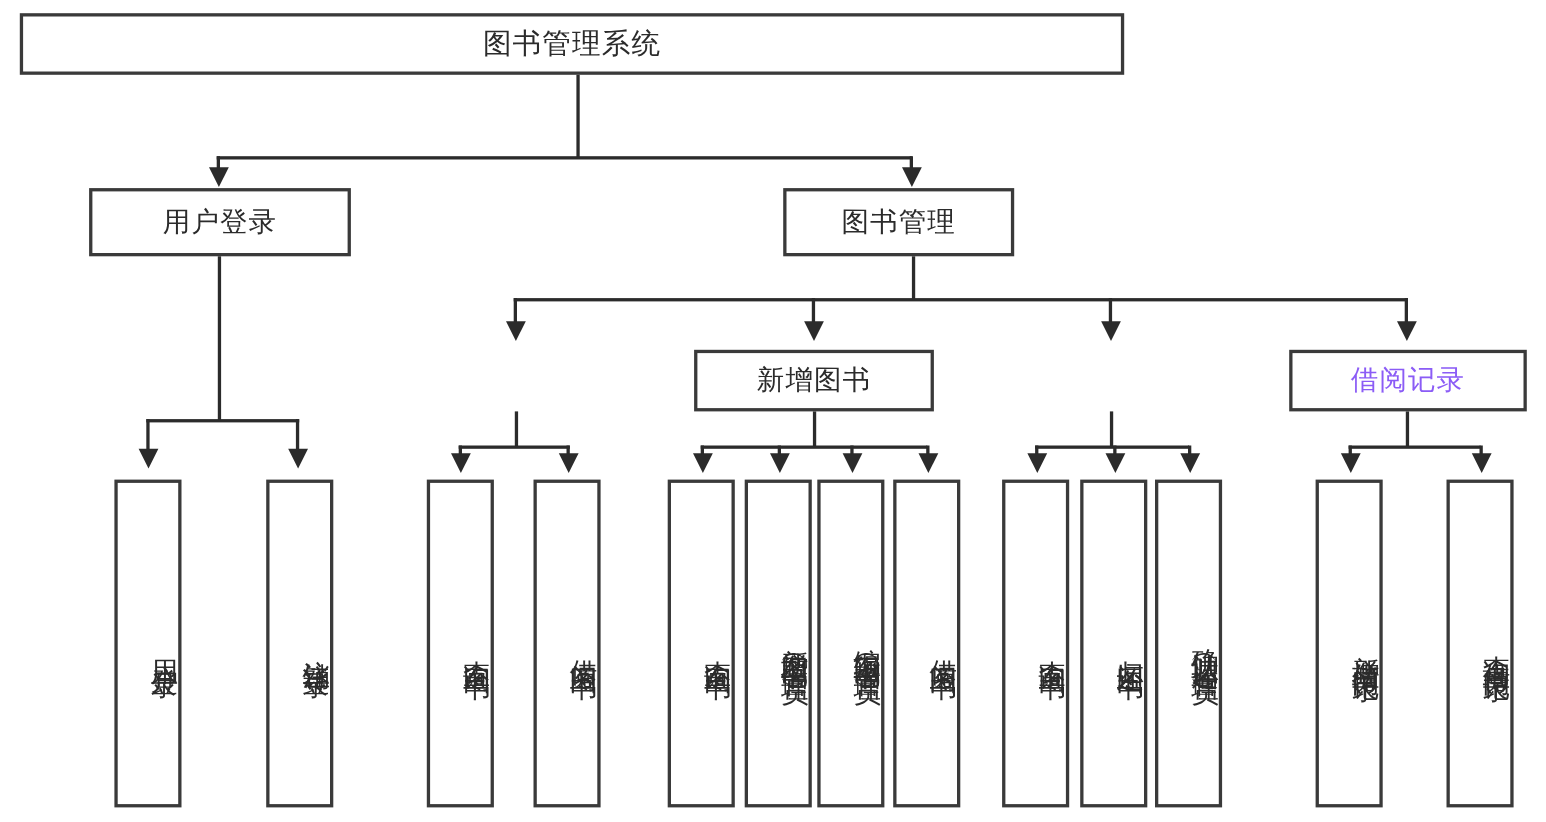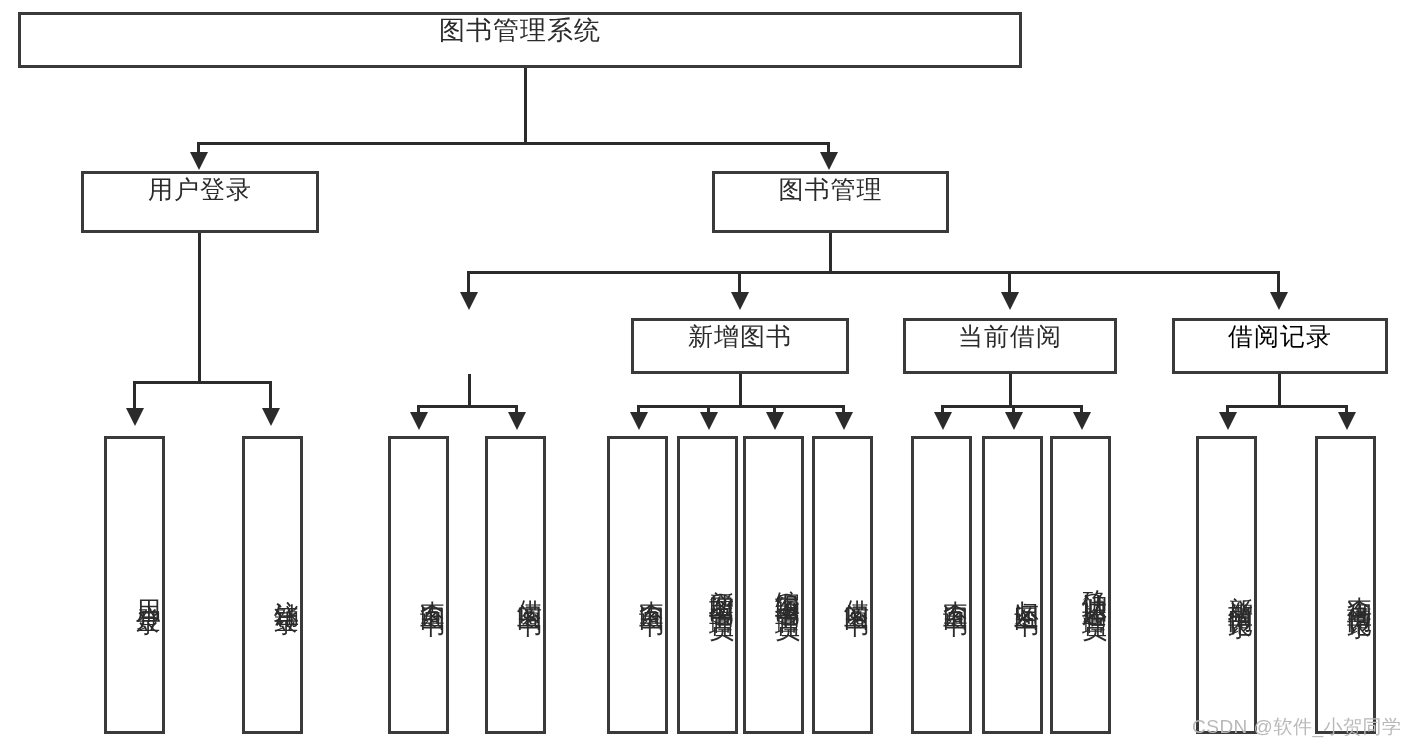--- a/index.html
+++ b/index.html
@@ -17,20 +17,21 @@
     background: #ffffff;
     overflow: hidden;
   }
   
   .node {
     position: absolute;
     box-sizing: border-box;
     border: 3px solid #3a3a3a;
     background: #ffffff;
     display: flex;
+    align-items: center;
     justify-content: center;
     color: #2b2b2b;
   }
   .node.horiz {
     font-size: 25px;
     letter-spacing: 1px;
     line-height: 1.2;
   }
   .node.root {
     font-size: 26px;
@@ -94,21 +95,21 @@
 
   <div class="vline" style="left: 197px; top: 142px; height: 16px; background: rgb(43, 43, 43);"></div>
   <div class="arrow" style="left: 190px; top: 152px; border-top-color: rgb(43, 43, 43);"></div>
   <div class="vline" style="left: 827px; top: 142px; height: 16px; background: rgb(43, 43, 43);"></div>
   <div class="arrow" style="left: 820px; top: 152px; border-top-color: rgb(43, 43, 43);"></div>
 
   <div class="node horiz" id="node-user-login" style="left: 81px; top: 171px; width: 238px; height: 62px; border-color: rgb(58, 58, 58); color: rgb(43, 43, 43);">
     <span>用户登录</span>
   </div>
 
-  <div class="node horiz" id="node-book-manage" style="left: 712px; top: 171px; width: 237px; height: 62px; border-color: rgb(58, 58, 58); color: rgb(43, 43, 43);">
+  <div class="node horiz" id="node-book-manage" style="left: 712px; top: 171px; width: 210px; height: 62px; border-color: rgb(58, 58, 58); color: rgb(43, 43, 43);">
     <span>图书管理</span>
   </div>
 
   <div class="vline" style="left: 198px; top: 233px; height: 150px; background: rgb(43, 43, 43);"></div>
   <div class="hline" style="left: 133px; top: 381px; width: 139px; background: rgb(43, 43, 43);"></div>
   <div class="vline" style="left: 133px; top: 381px; height: 31px; background: rgb(43, 43, 43);"></div>
   <div class="arrow" style="left: 126px; top: 408px; border-top-color: rgb(43, 43, 43);"></div>
   <div class="vline" style="left: 269px; top: 381px; height: 31px; background: rgb(43, 43, 43);"></div>
   <div class="arrow" style="left: 262px; top: 408px; border-top-color: rgb(43, 43, 43);"></div>
 
@@ -119,24 +120,21 @@
   <div class="vline" style="left: 738px; top: 271px; height: 25px; background: rgb(43, 43, 43);"></div>
   <div class="arrow" style="left: 731px; top: 292px; border-top-color: rgb(43, 43, 43);"></div>
   <div class="vline" style="left: 1008px; top: 271px; height: 25px; background: rgb(43, 43, 43);"></div>
   <div class="arrow" style="left: 1001px; top: 292px; border-top-color: rgb(43, 43, 43);"></div>
   <div class="vline" style="left: 1277px; top: 271px; height: 25px; background: rgb(43, 43, 43);"></div>
   <div class="arrow" style="left: 1270px; top: 292px; border-top-color: rgb(43, 43, 43);"></div>
 
   <div class="node horiz" id="node-book-borrow" style="left: 631px; top: 318px; width: 218px; height: 56px; border-color: rgb(58, 58, 58); color: rgb(43, 43, 43);">
     <span>新增图书</span>
   </div>
-  <div class="node horiz" id="node-current-borrow" style="left: 903px; top: 318px; width: 214px; height: 56px; border-color: rgb(58, 58, 58); color: rgb(43, 43, 43);">
-    <span>当前借阅</span>
-  </div>
-  <div class="node horiz" id="node-borrow-record" style="left: 1172px; top: 318px; width: 216px; height: 56px; border-color: rgb(58, 58, 58); color: #000000;">
+  <div class="node horiz" id="node-borrow-record" style="left: 1172px; top: 318px; width: 216px; height: 56px; border-color: rgb(58, 58, 58); color: #8b5cf6;">
     <span>借阅记录</span>
   </div>
 
   <div class="vline" style="left: 468px; top: 374px; height: 33px; background: rgb(43, 43, 43);"></div>
   <div class="hline" style="left: 417px; top: 405px; width: 101px; background: rgb(43, 43, 43);"></div>
   <div class="vline" style="left: 417px; top: 405px; height: 10px; background: rgb(43, 43, 43);"></div>
   <div class="arrow" style="left: 410px; top: 412px; border-top-color: rgb(43, 43, 43);"></div>
   <div class="vline" style="left: 515px; top: 405px; height: 10px; background: rgb(43, 43, 43);"></div>
   <div class="arrow" style="left: 508px; top: 412px; border-top-color: rgb(43, 43, 43);"></div>
 
@@ -200,15 +198,14 @@
   <div class="node vert" id="leaf-10" style="left: 1050px; top: 436px; width: 61px; height: 298px; border-color: rgb(58, 58, 58); color: rgb(43, 43, 43);">
     <span class="vlabel">确认归还（管理员）</span>
   </div>
   <div class="node vert" id="leaf-11" style="left: 1196px; top: 436px; width: 61px; height: 298px; border-color: rgb(58, 58, 58); color: rgb(43, 43, 43);">
     <span class="vlabel">新增借阅记录</span>
   </div>
   <div class="node vert" id="leaf-12" style="left: 1315px; top: 436px; width: 61px; height: 298px; border-color: rgb(58, 58, 58); color: rgb(43, 43, 43);">
     <span class="vlabel">查询借阅记录</span>
   </div>
 
-  <div id="watermark" style="left: 1192px; top: 714px; color: rgb(185, 185, 185);">CSDN @软件_小贺同学</div>
 
 </div>
 
 </body></html>

